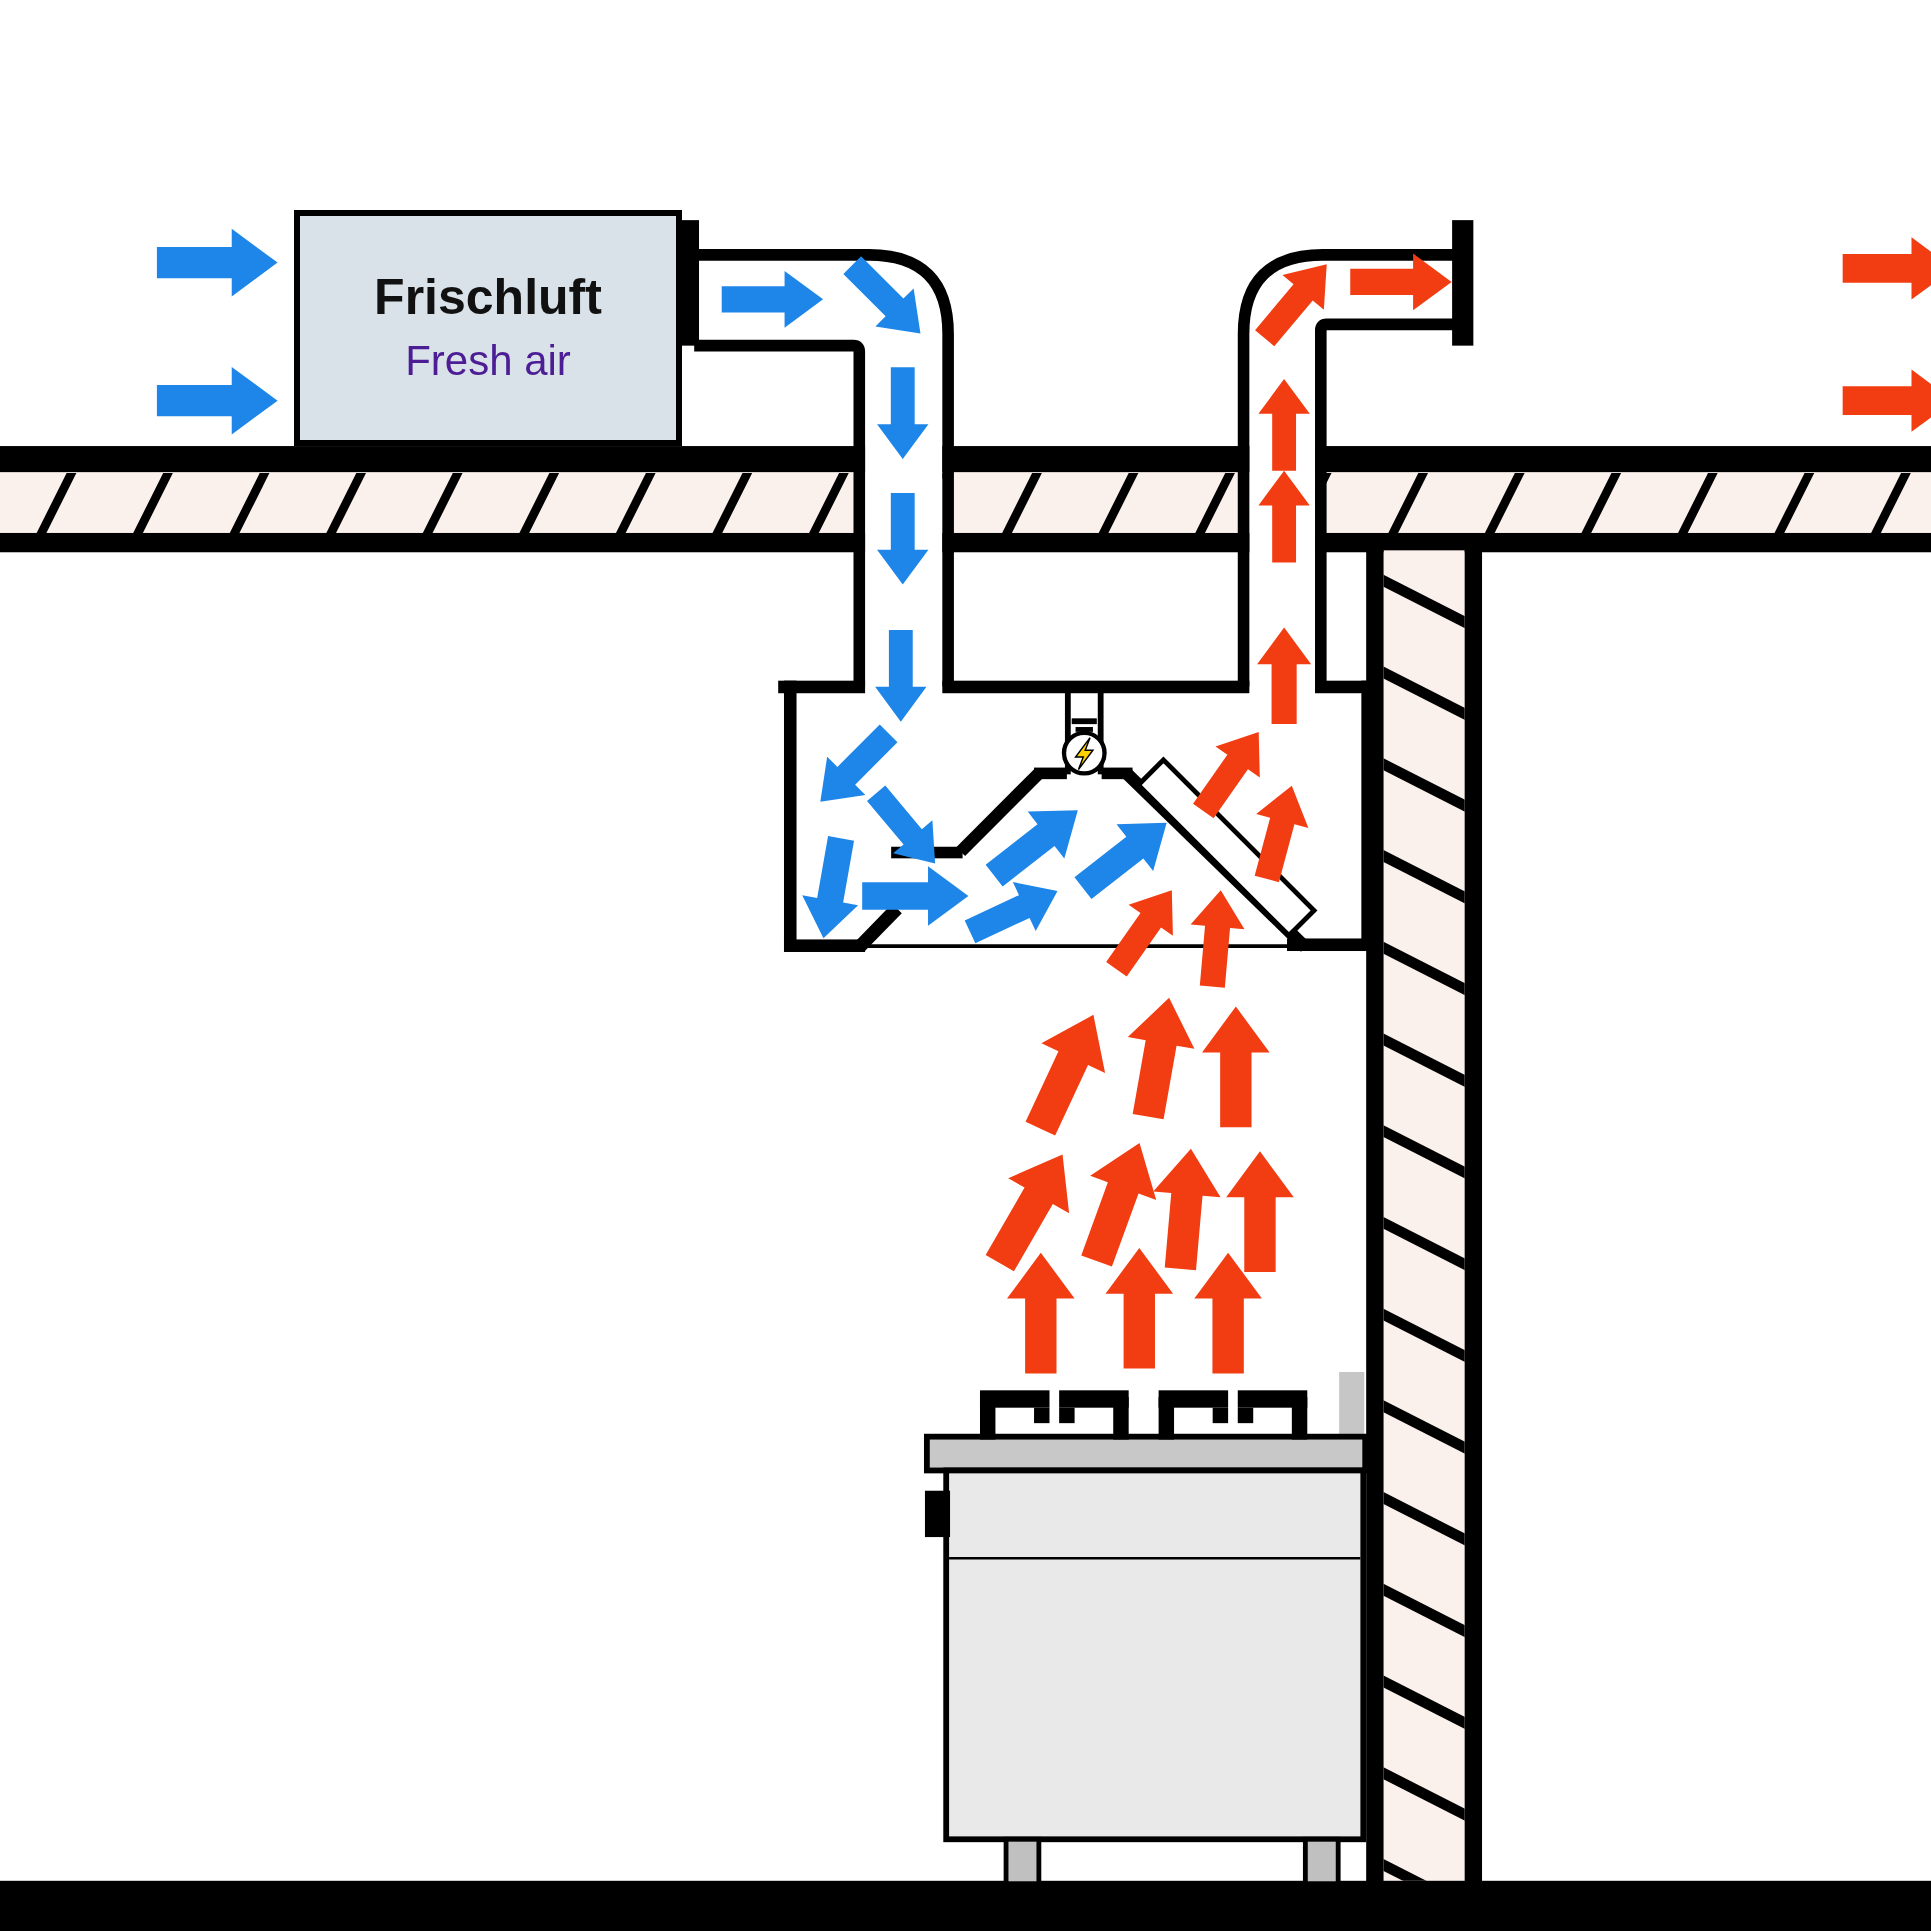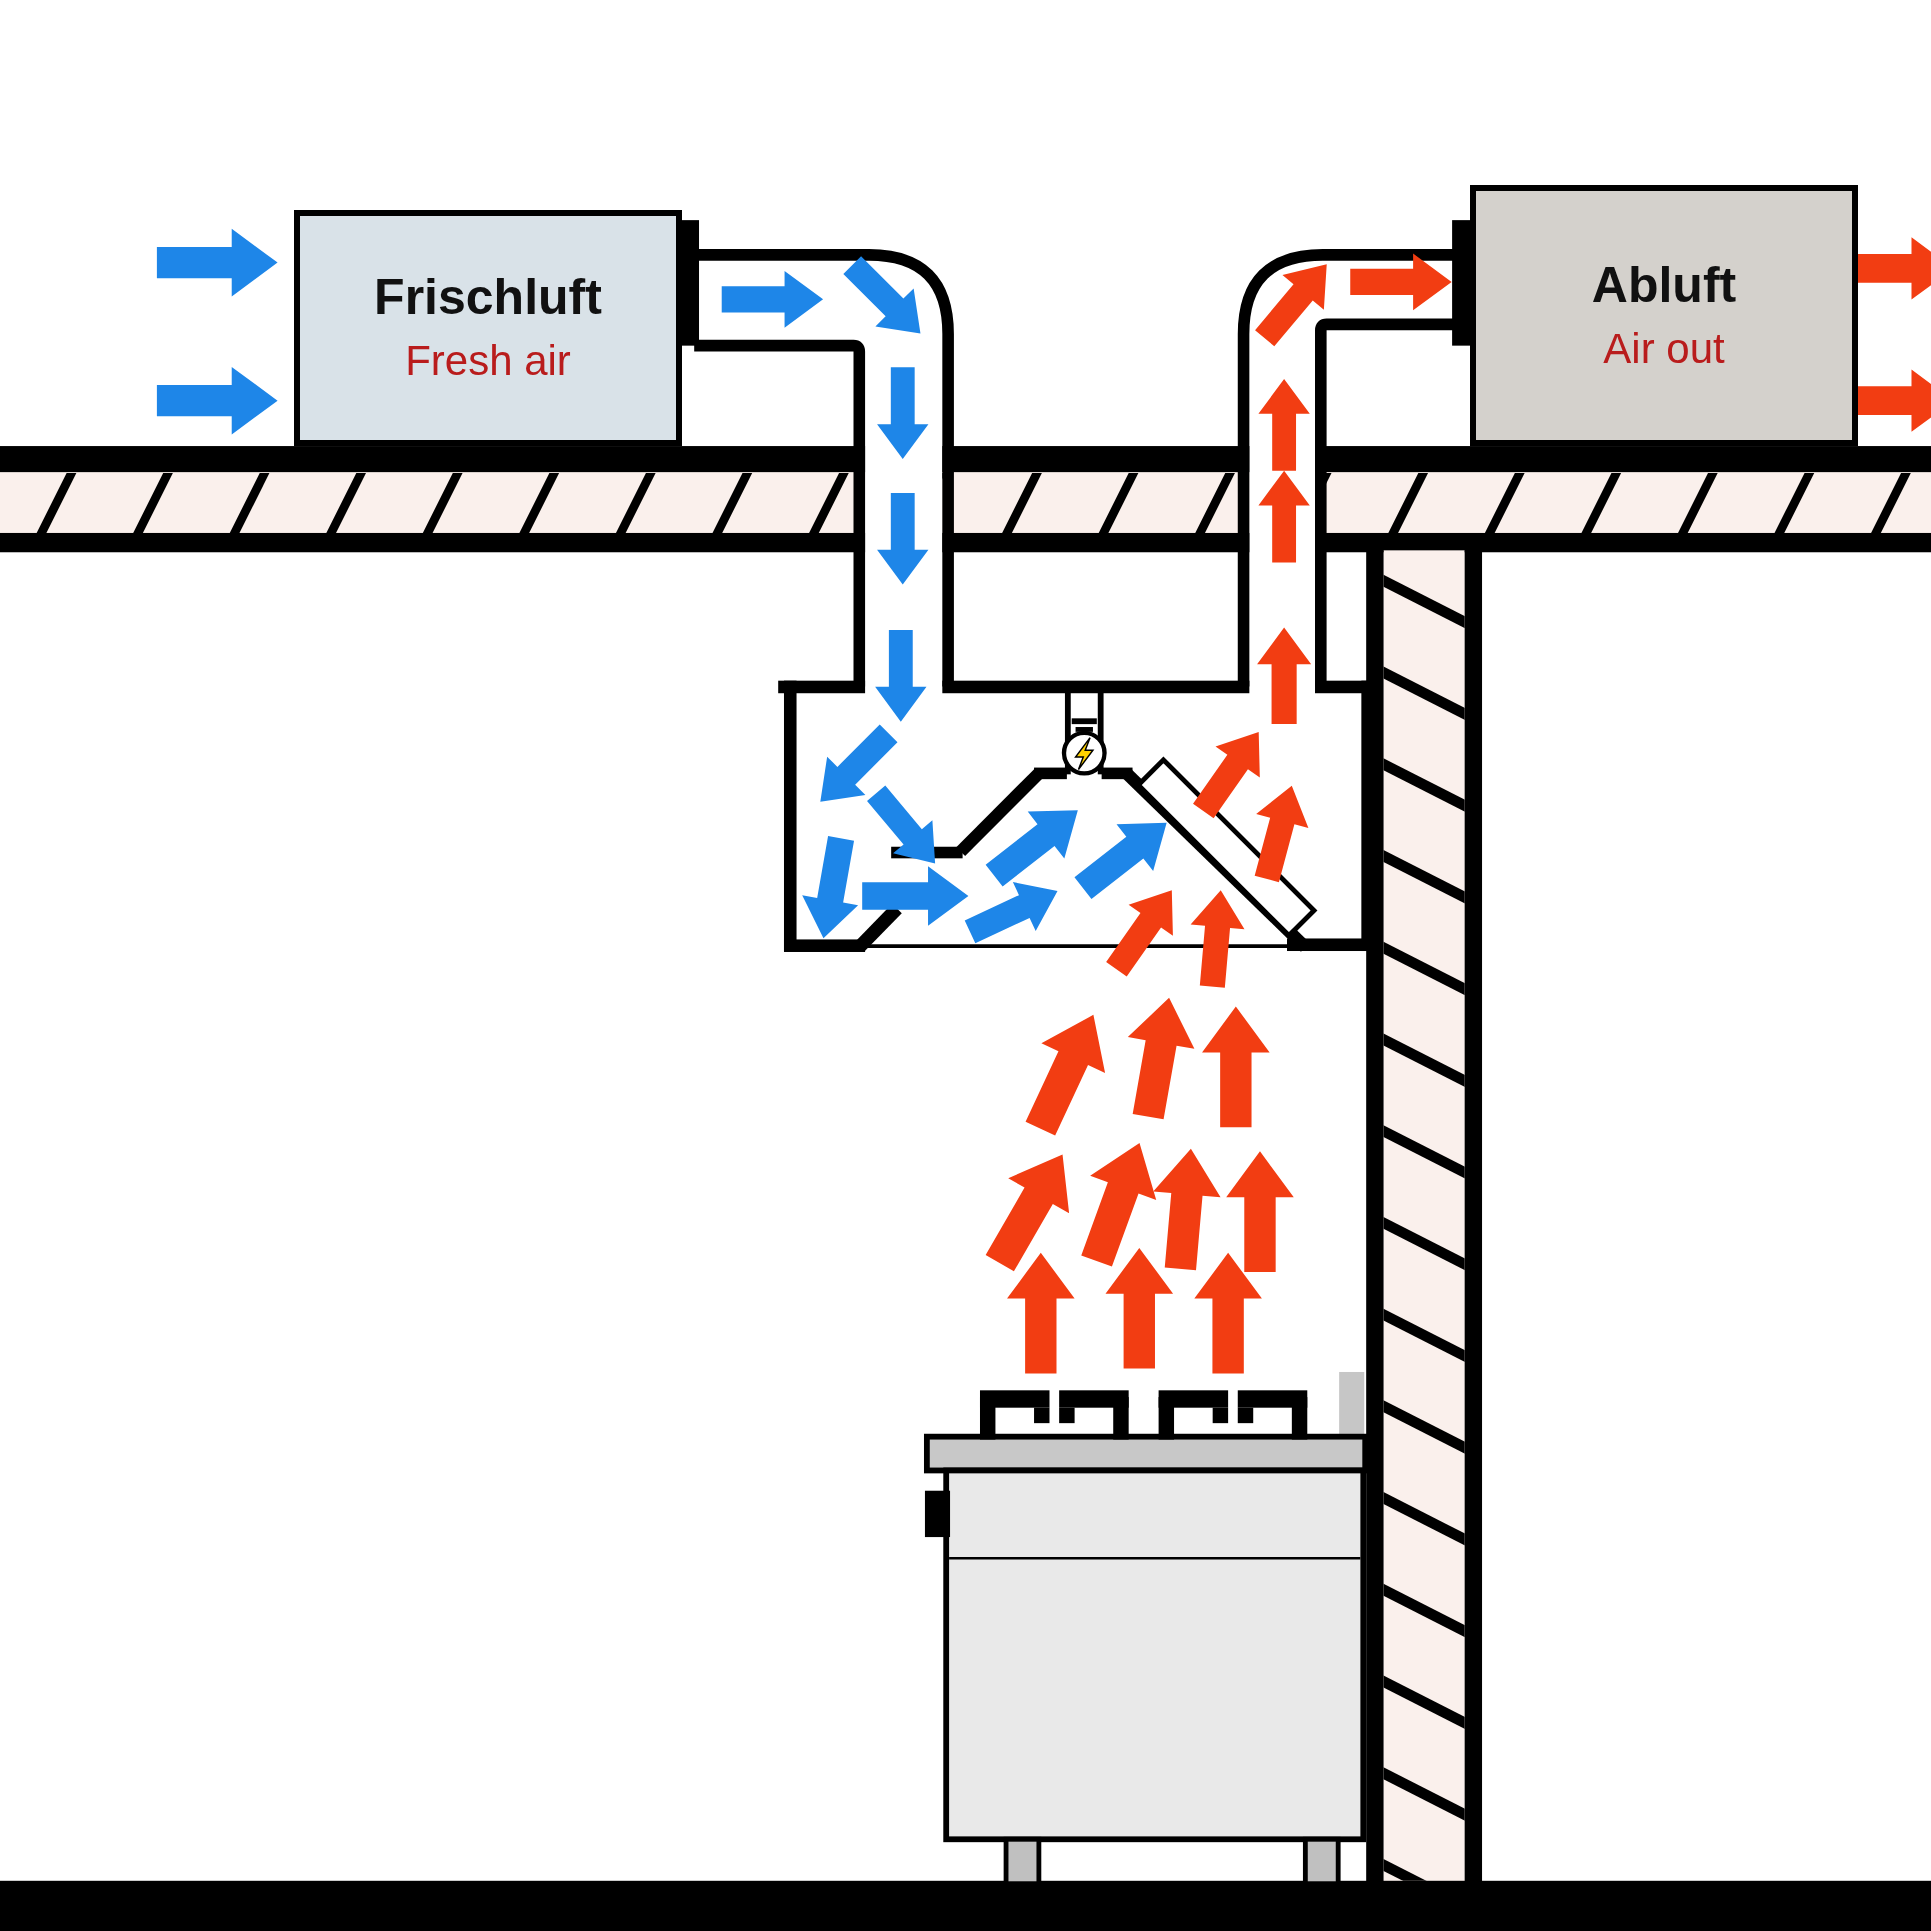--- a/index.html
+++ b/index.html
@@ -8,21 +8,21 @@
     font-family:"Liberation Sans", sans-serif;
   }
   #stage svg{position:absolute;left:0;top:0;width:1931px;height:1931px;}
   .airbox{
     position:absolute;display:flex;flex-direction:column;align-items:center;justify-content:center;
     border:6.8px solid var(--outline,#000);box-sizing:border-box;text-align:center;
   }
   #fresh-box{left:294px;top:210px;width:388px;height:236px;background:var(--fresh-box-fill,#d9e2e8);}
   #exhaust-box{left:1470px;top:185px;width:388px;height:261px;background:var(--exhaust-box-fill,#d4d1cc);}
   .airbox .title{font-size:50px;font-weight:700;color:#111;line-height:1.05;}
-  .airbox .subtitle{font-size:42px;font-weight:400;color:#b91c1c;margin-top:13.5px;}
+  .airbox .subtitle{font-size:42px;font-weight:400;color:#4c1d95;margin-top:13.5px;}
 </style>
 </head>
 <body>
 
 <div id="stage">
 
 <svg viewBox="0 0 2000 2000">
   <defs>
     <g id="arrow">
       <path d="M -50 -13 L 12 -13 L 12 -28 L 50 0 L 12 28 L 12 13 L -50 13 Z"></path>
@@ -211,19 +211,15 @@
 
     <use href="#arrow" transform="translate(1966,278) scale(1.15)"></use>
     <use href="#arrow" transform="translate(1966,415) scale(1.15)"></use>
   </g>
 </svg>
 
   <div class="airbox" id="fresh-box">
     <div class="title">Frischluft</div>
     <div class="subtitle">Fresh air</div>
   </div>
-  <div class="airbox" id="exhaust-box">
-    <div class="title">Abluft</div>
-    <div class="subtitle">Air out</div>
-  </div>
 
 </div>
 
 
 </body></html>

